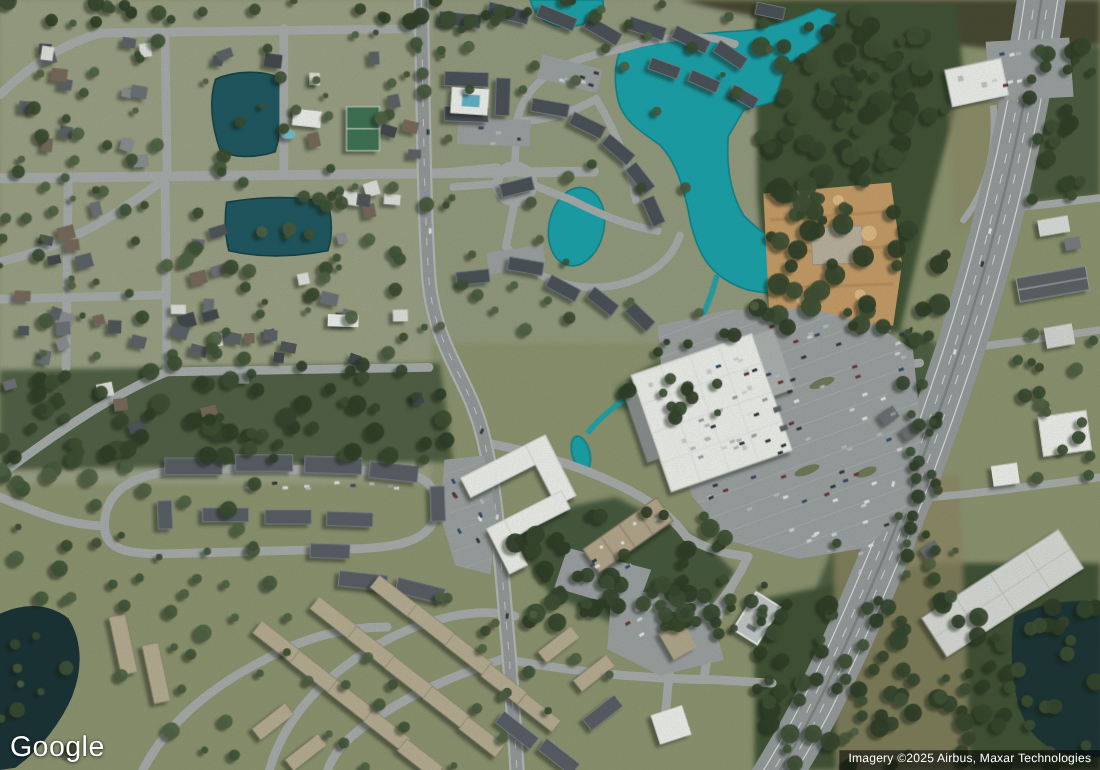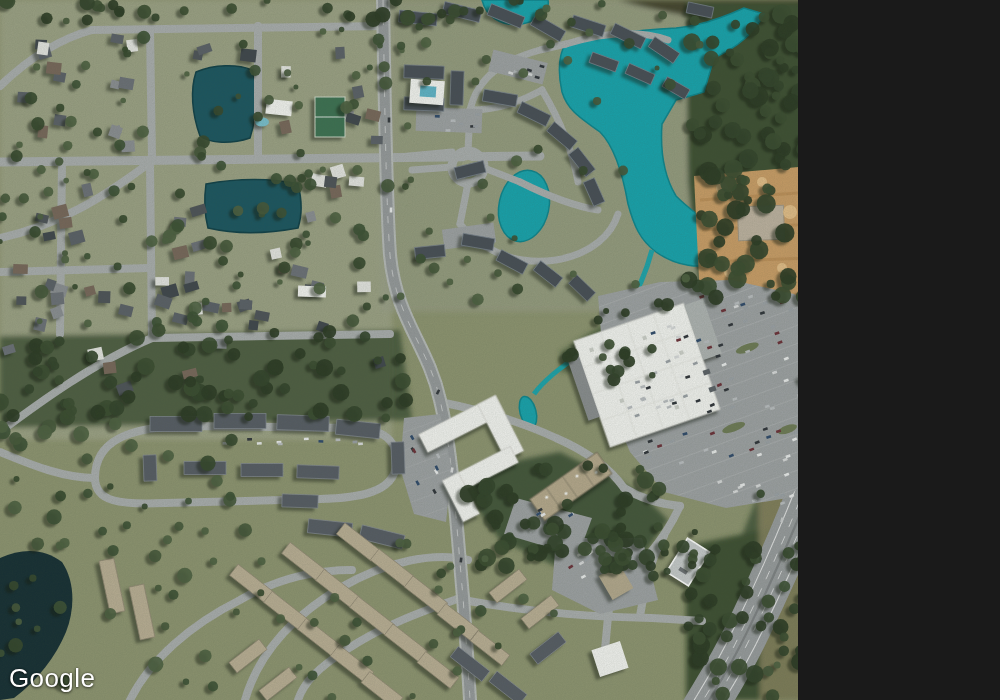--- a/index.html
+++ b/index.html
@@ -1,16 +1,16 @@
 <!DOCTYPE html>
 <html style="--land: #8d9470; --suburb: #9da387; --forest: #3c4f33; --marsh: #45452e; --dry: #8d8763; --water_dark: #1a5560; --water_teal: #16a3ad; --water_black: #152e33; --road: #a9adad; --road_major: #95999b; --road_casing: #b6bab8; --highway: #979b9d; --parking: #9da1a3; --roof_white: #f3f4f1; --roof_dark: #4a5158; --roof_tan: #b9ae94; --dirt: #c99d66; --dirt_light: #e2bd87; --attr_bg: rgba(0,0,0,0.55); --attr_fg: #ffffff;"><head>
 <meta charset="utf-8">
 <style>
   html,body{margin:0;padding:0;background:#1a1a1a}
-  .viewport{position:relative;width:798px;height:700px;overflow:hidden;
+  .viewport{position:relative;width:1000px;height:700px;overflow:hidden;
     font-family:"Liberation Sans",sans-serif;background:var(--land,#8d9470)}
   .viewport svg{display:block}
   .google-logo{position:absolute;left:9px;bottom:9px;color:#fff;font-size:26px;
     font-weight:500;letter-spacing:.4px;line-height:1;user-select:none;
     text-shadow:0 1px 3px rgba(0,0,0,.6),0 0 2px rgba(0,0,0,.45)}
   .attribution{position:absolute;right:0;bottom:0;background:var(--attr_bg,rgba(0,0,0,.55));
     color:var(--attr_fg,#fff);font-size:11px;line-height:13px;padding:2px 8px 3px;letter-spacing:.2px}
   
   .land{fill:var(--land,#8d9470)}
   .suburb{fill:var(--suburb,#9da387)}
@@ -1293,13 +1293,16 @@
         <circle cx="694.8" cy="532.0" r="3.1" fill="#2b3b24" opacity="0.92"></circle>
         <circle cx="650.7" cy="565.9" r="5.2" fill="#2b3b24" opacity="0.92"></circle>
         <circle cx="658.2" cy="526.8" r="4.6" fill="#3a4c30" opacity="0.92"></circle>
         <circle cx="640.0" cy="541.7" r="6.9" fill="#32432a" opacity="0.92"></circle>
       </g>
 
   <rect x="0" y="0" width="1000" height="700" filter="url(#grain)" opacity=".55"></rect>
 </svg>
 
 <div class="google-logo">Google</div>
+<div class="attribution">
+  <span>Imagery ©2025 Airbus, Maxar Technologies</span>
 </div>
+</div>
 
 </body></html>

